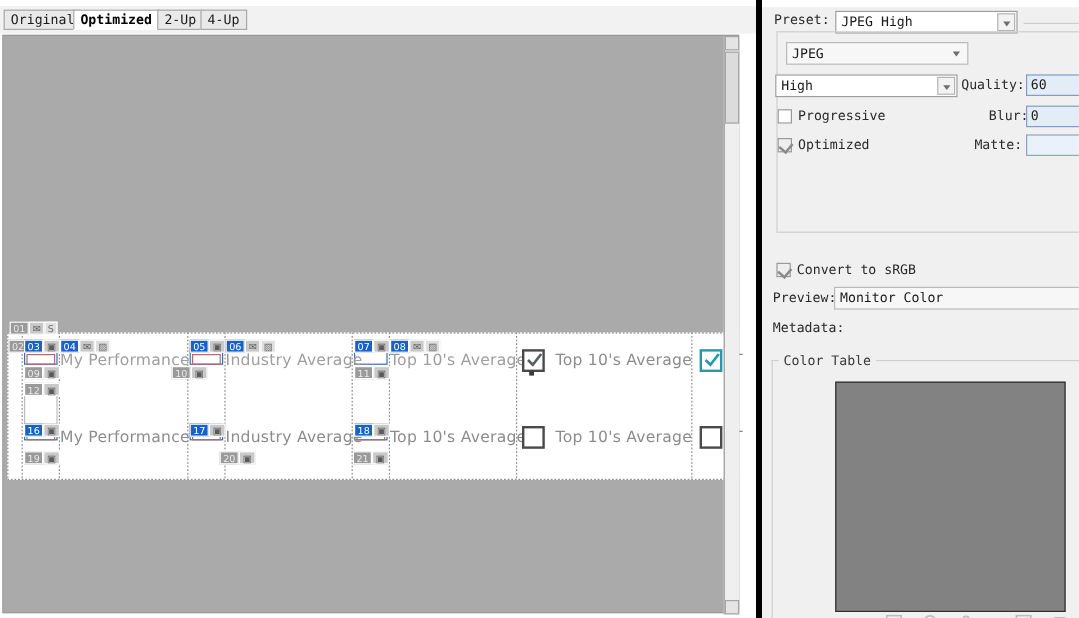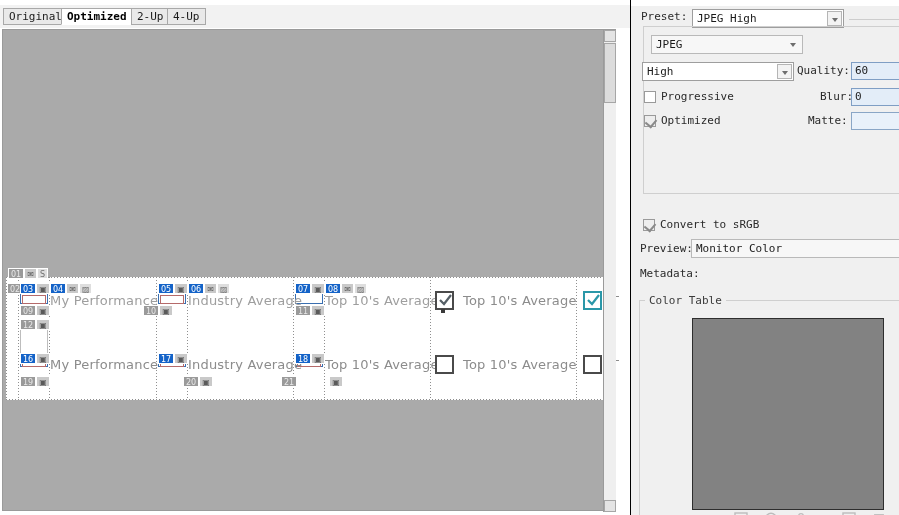--- a/index.html
+++ b/index.html
@@ -75,21 +75,21 @@
            border-left:1px solid #9a9a9a;box-sizing:border-box;}
   #vscroll .btn{position:absolute;left:0;width:12px;height:12px;background:#e4e4e4;
                 border:1px solid #a6a6a6;box-sizing:border-box;}
   #vscroll .btn.up{top:0;}
   #vscroll .btn.down{bottom:0;}
   #vscroll .thumb{position:absolute;left:0;top:13px;width:12px;height:60px;
                   background:#dcdcdc;border:1px solid #a6a6a6;box-sizing:border-box;}
 
   
   #right-pane{position:absolute;left:630px;top:0;width:269px;height:515px;
-              background:#f0f0f0;border-left:1px solid #000000;box-sizing:border-box;}
+              background:#f0f0f0;border-left:5px solid #000000;box-sizing:border-box;}
   #right-pane .topbar{position:absolute;left:0;top:0;width:269px;height:6px;background:#ffffff;}
 
   .rowline{position:absolute;display:flex;align-items:center;}
   .cap{font-family:"DejaVu Sans Mono","Liberation Mono",monospace;font-size:11px;color:#2a2a2a;
        white-space:nowrap;}
   .field{background:#ffffff;border:1px solid #9e9e9e;box-sizing:border-box;
          height:18px;line-height:16px;padding:0 3px;
          font-family:"DejaVu Sans Mono","Liberation Mono",monospace;font-size:11px;color:#1a1a1a;
          white-space:nowrap;overflow:hidden;}
   .field.blue{background:#e3edf8;border-color:#7f9ec4;}
@@ -287,21 +287,21 @@
           <span class="ic">▣</span>
         </div>
         <div class="slice dim" style="left:14px;top:99px;">
           <span class="num">19</span>
           <span class="ic">▣</span>
         </div>
         <div class="slice dim" style="left:152px;top:99px;margin-left:25px;">
           <span class="num">20</span>
           <span class="ic">▣</span>
         </div>
-        <div class="slice dim" style="left:275px;top:99px;gap:32px;">
+        <div class="slice dim" style="left:288px;top:99px;">
           <span class="num">21</span>
           <span class="ic">▣</span>
         </div>
 
         <div class="cursor-dot" style="left:435px;top:32px;"></div>
       </div>
 
       <div id="vscroll">
         <div class="btn up"></div>
         <div class="thumb"></div>

